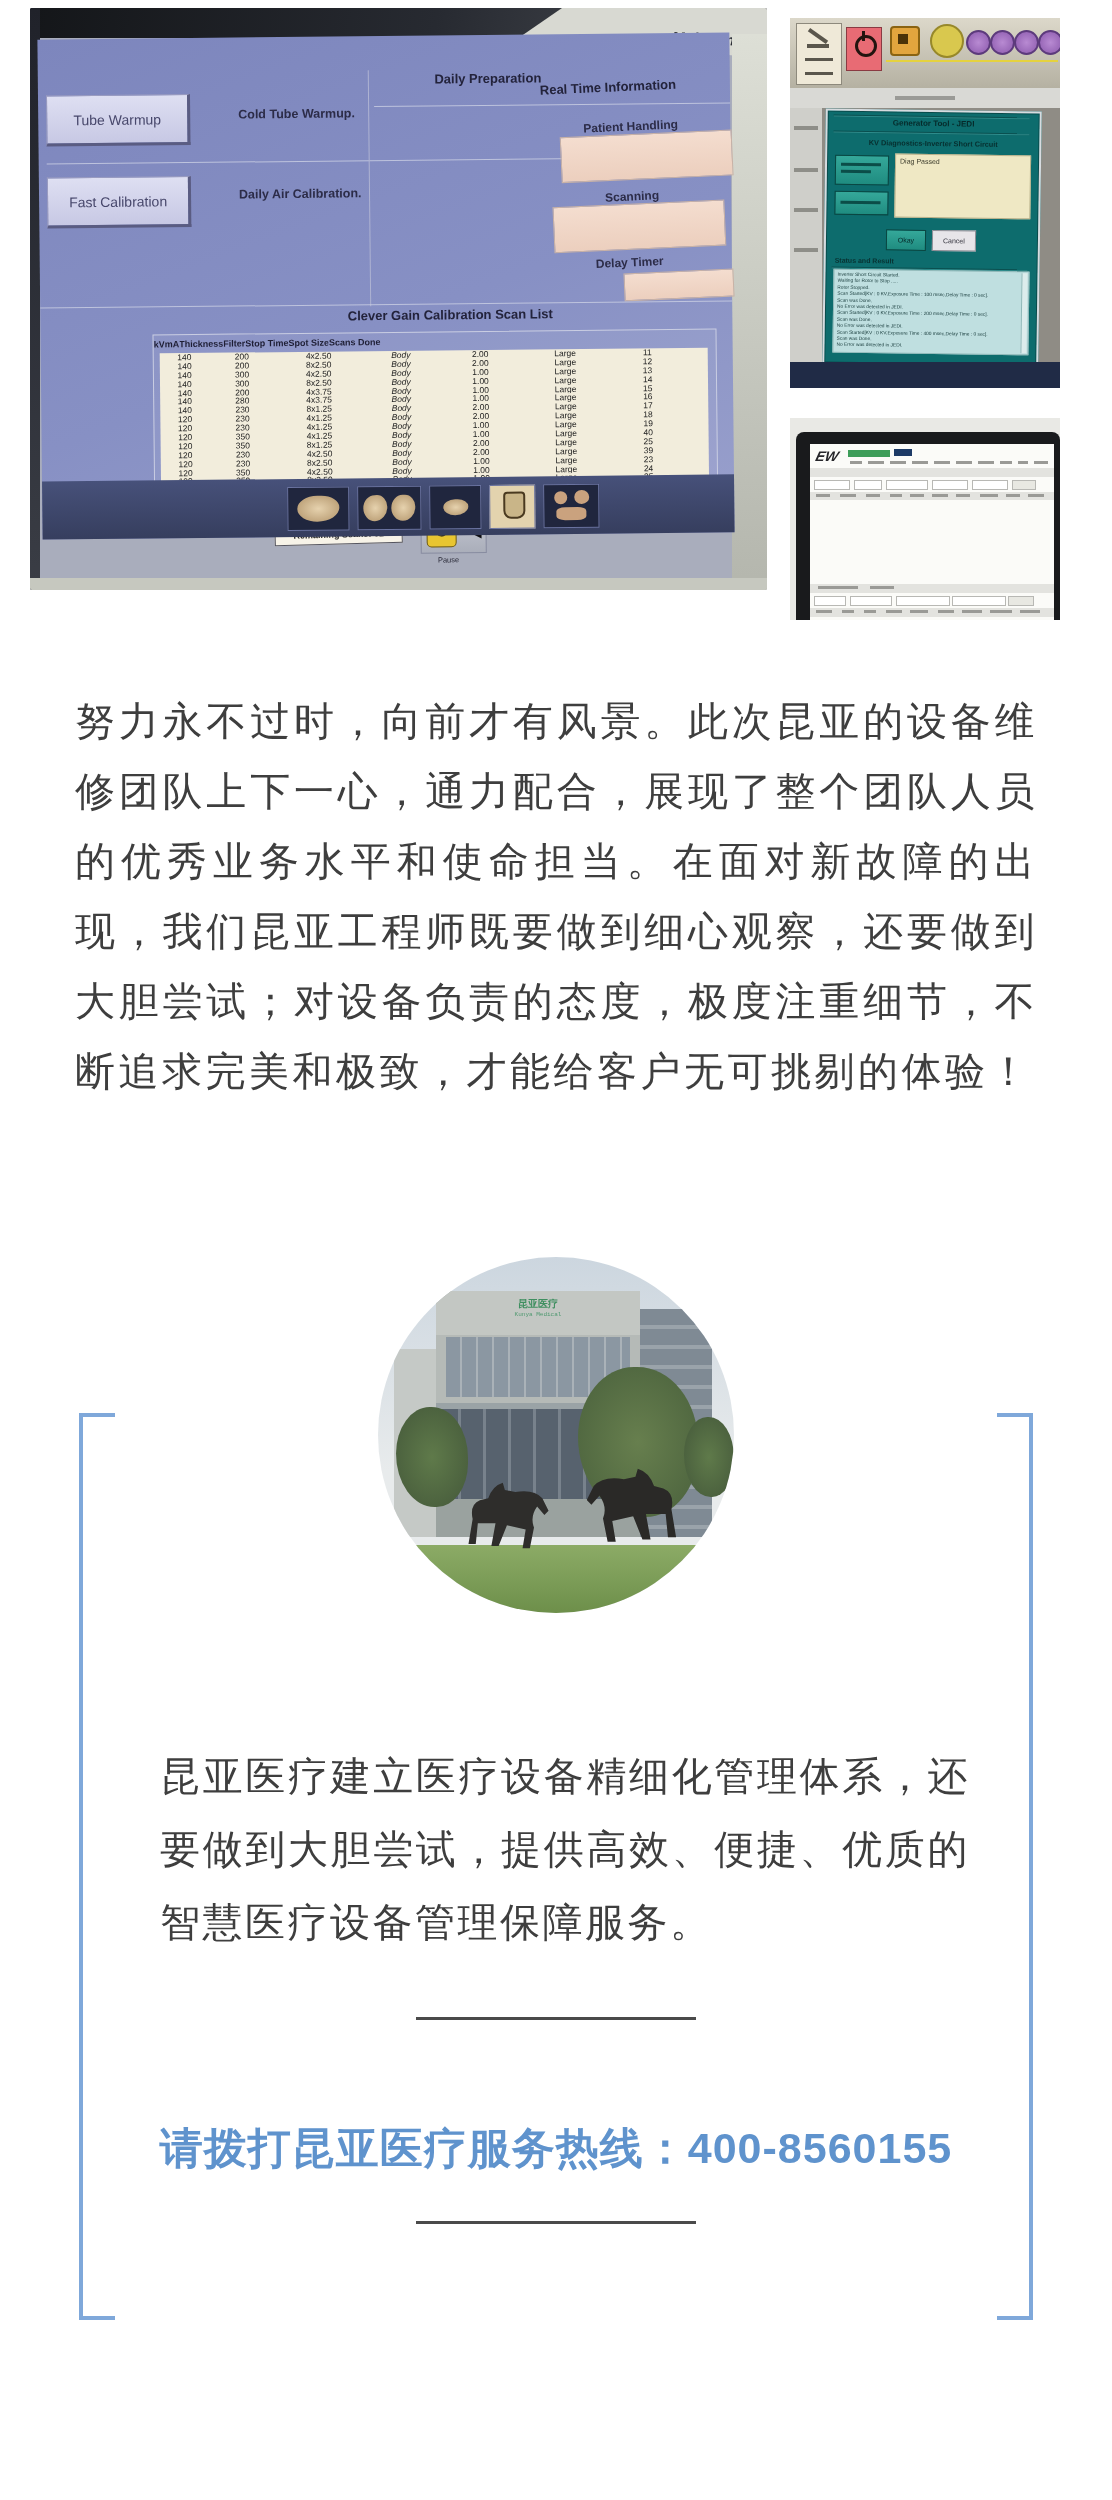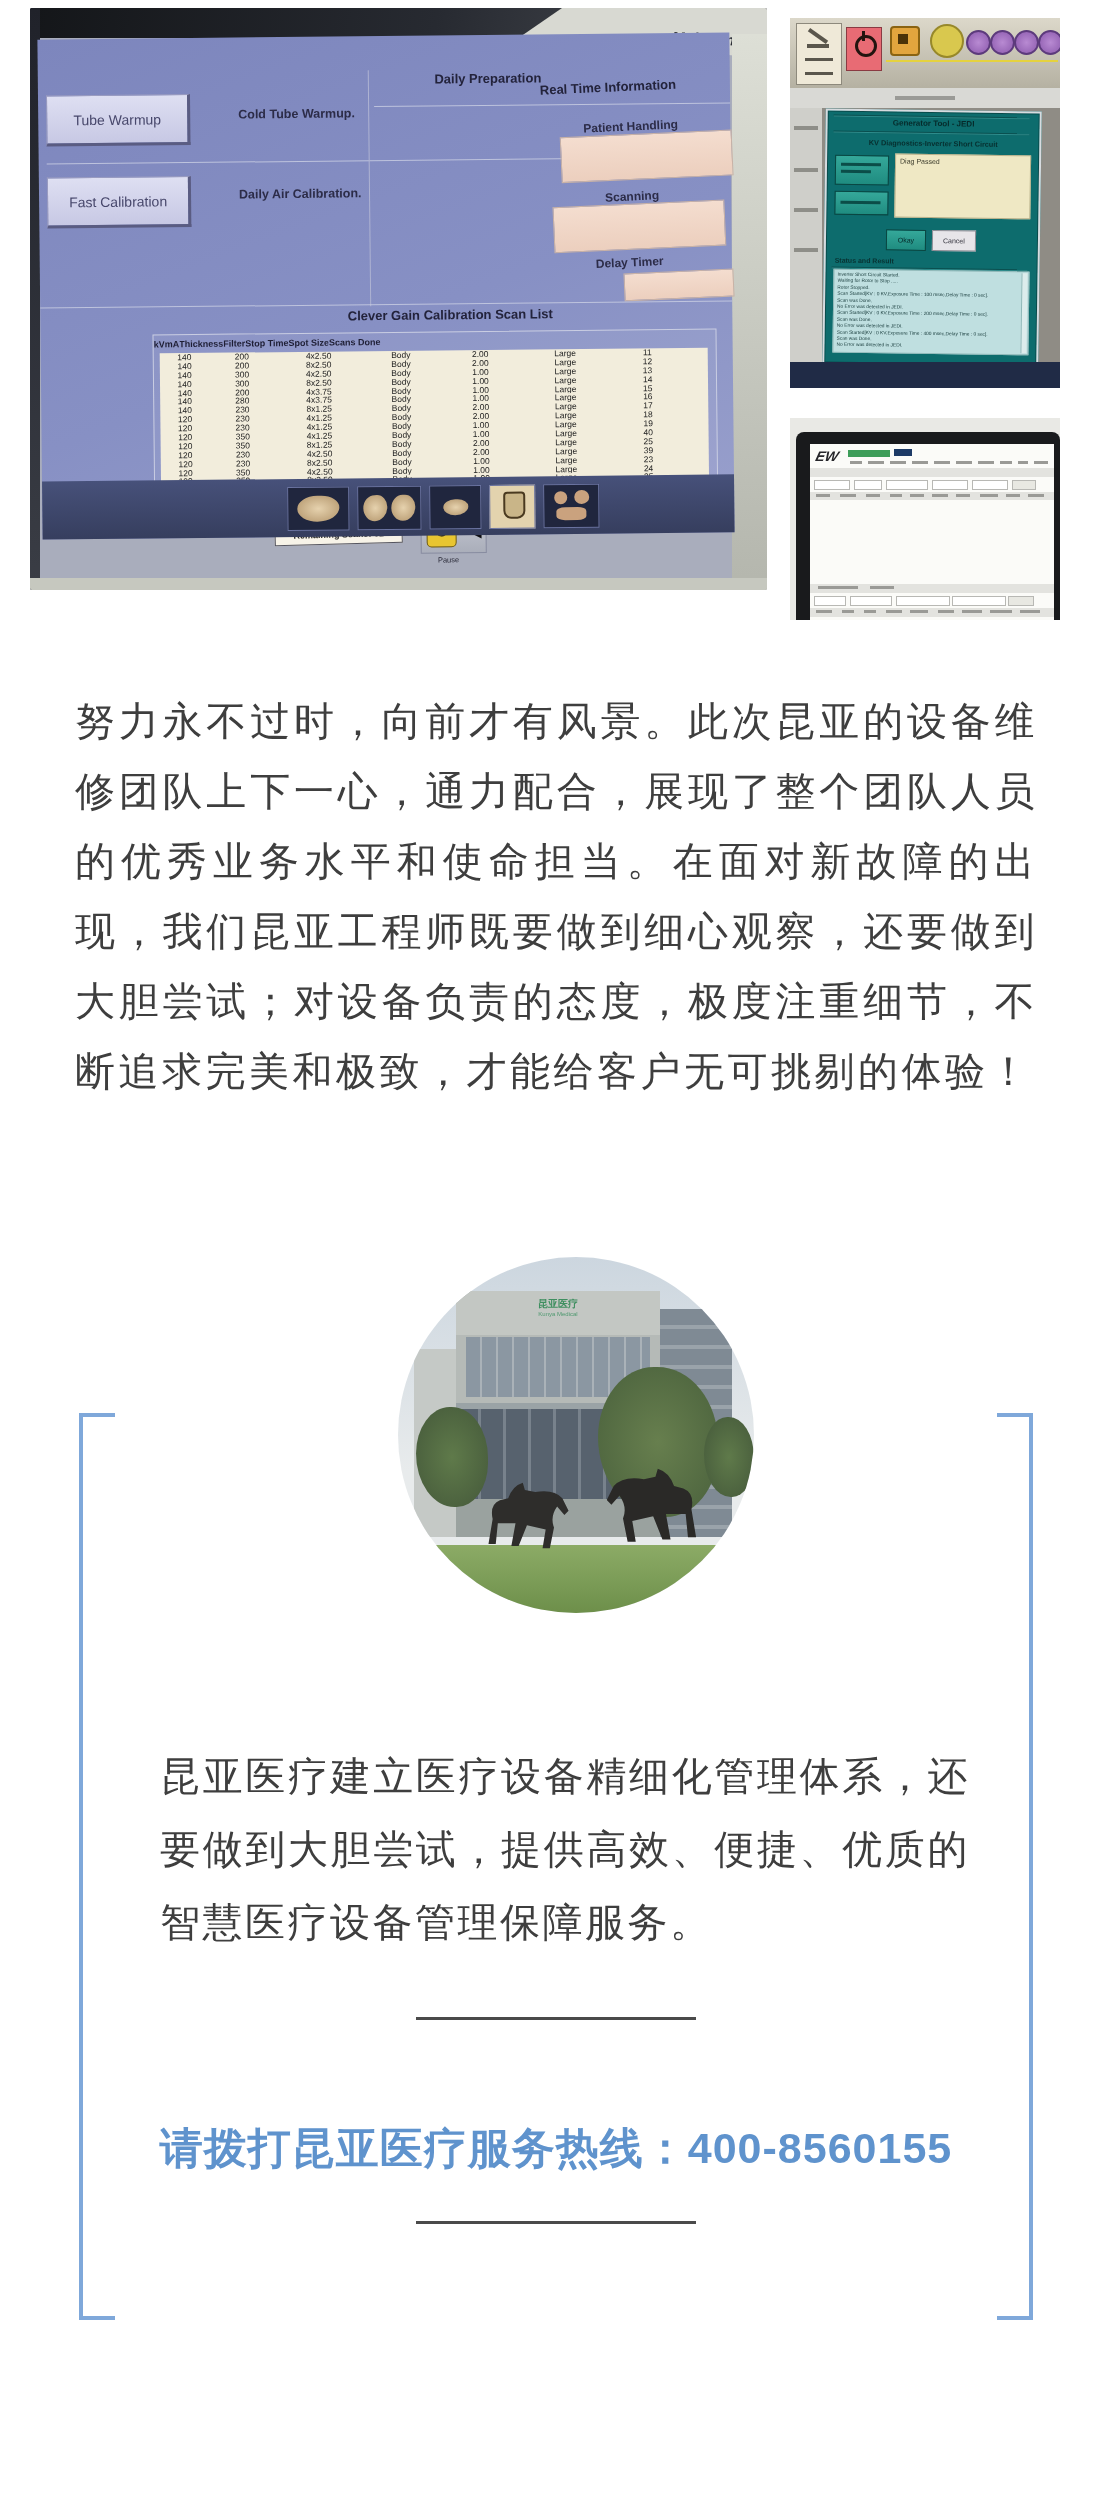--- a/index.html
+++ b/index.html
@@ -39,21 +39,21 @@
     border:1px solid #c9cde2;background:rgba(255,255,255,.06);}
   .thead{position:relative;height:18px;}
   .thead span,.trow span{display:inline-block;font-size:9px;vertical-align:top;
     overflow:hidden;white-space:nowrap;text-align:center;}
   .thead span{font-weight:700;color:#1e1e34;padding-top:4px;height:14px;}
   .tbody{position:absolute;left:6px;top:18px;width:548px;height:152px;background:#f2eddc;}
   .trow{height:8.9px;line-height:8.9px;}
   .trow span{font-size:8.5px;color:#222;height:8.9px;line-height:9.2px;}
   .trow.hl{background:#0d0d12;}
   .trow.hl span{color:#e8e8e8;}
-  .col0{width:9%;} .col1{width:12%;} .col2{width:16%;} .col3{width:14%;}
+  .col0{width:9%;} .col1{width:12%;} .col2{width:16%;} .col3{width:14%;font-style:italic;}
   .col4{width:15%;} .col5{width:16%;} .col6{width:14%;}
   .remaining{position:absolute;left:232px;top:487px;width:126px;height:19px;background:#f7f3e8;
     border:1px solid #55555f;font-size:9px;font-weight:700;color:#222;
     display:flex;align-items:center;justify-content:center;transform:rotate(-1deg);}
   .radbtn{position:absolute;left:378px;top:472px;width:64px;height:44px;
     background:linear-gradient(#c9ccd6,#aaaeba);border:1px solid #888ca0;}
   .radsq{position:absolute;left:5px;top:5px;width:28px;height:32px;background:#e8c531;
     border:1px solid #6e5a10;border-radius:5px;display:flex;align-items:center;justify-content:center;
     font-size:17px;color:#111;}
   .radarrow{position:absolute;right:4px;top:10px;font-size:19px;color:#0c0c10;}
@@ -120,22 +120,22 @@
   .ris-box{position:absolute;height:8px;border:1px solid #b8b8b4;background:#fff;display:block;}
   .ris-bar{position:absolute;left:0;width:244px;background:#e3e3df;display:block;}
 
   
   #para1{left:75px;top:686px;width:963px;font-size:40px;line-height:70px;letter-spacing:3.5px;
     color:#3e3e3e;text-align:justify;}
   #para2{left:160px;top:1740px;width:810px;font-size:40px;line-height:73px;letter-spacing:2.5px;
     color:#3e3e3e;text-align:justify;}
 
   
-  #circle-photo{left:398px;top:1257px;width:356px;height:356px;border-radius:50%;overflow:hidden;
-    background:linear-gradient(#ccd6df,#e8ebec 60%);}
+  #circle-photo{left:378px;top:1257px;width:356px;height:356px;border-radius:50%;overflow:hidden;
+    background:linear-gradient(#ccd6df,#e8ebec 60%);font-family:Liberation Mono, monospace;}
   .bld-main{position:absolute;left:58px;top:34px;width:204px;height:246px;background:#b5bab7;}
   .bld-logoband{position:absolute;left:0;top:0;width:204px;height:44px;background:#c3c7c3;}
   .bld-logo{position:absolute;left:0;top:6px;width:204px;text-align:center;font-size:10px;
     font-weight:700;color:#3f8f60;}
   .bld-logo small{display:block;font-size:6px;font-weight:400;color:#4f9970;}
   .bld-winds{position:absolute;left:10px;top:46px;width:184px;height:60px;
     background:repeating-linear-gradient(90deg,#8b97a2 0 14px,#aab2b8 14px 16px),
                repeating-linear-gradient(#8b97a2 0 18px,#aab2b8 18px 20px);}
   .bld-glass{position:absolute;left:0px;top:112px;width:204px;height:96px;
     background:repeating-linear-gradient(90deg,#57626e 0 22px,#78828c 22px 25px);border-top:6px solid #9aa3a6;}

